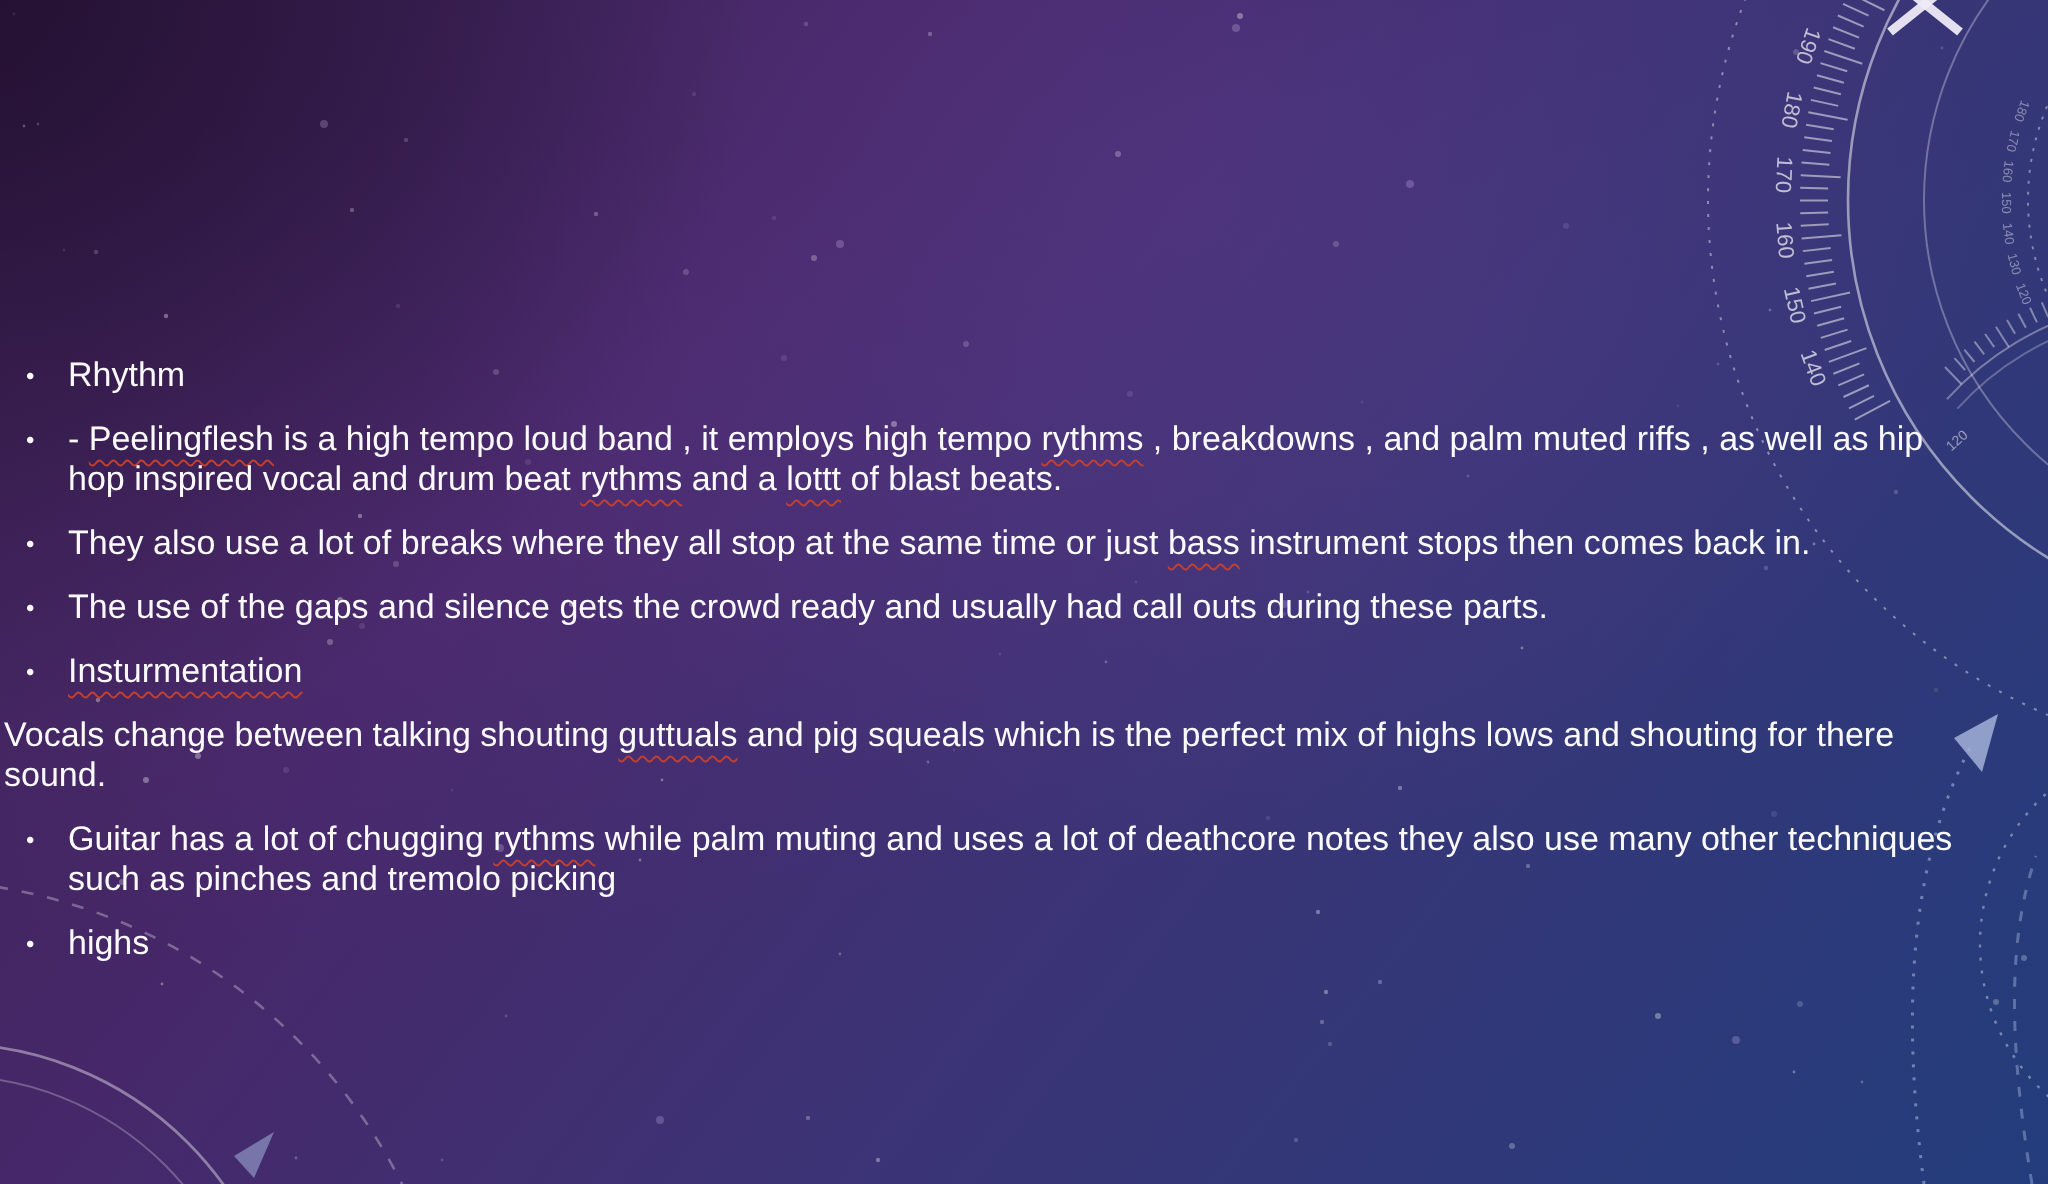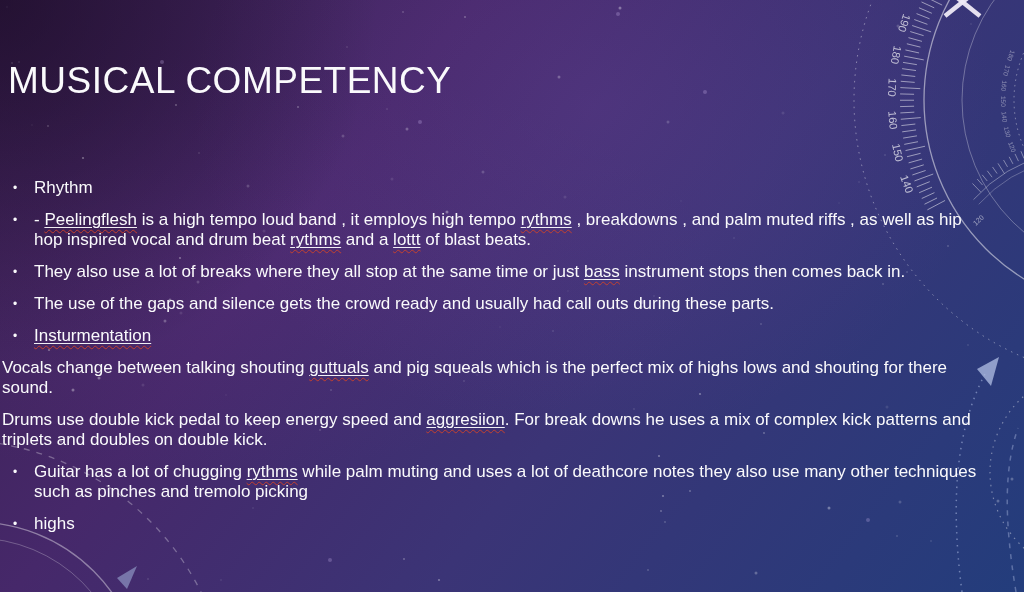--- a/index.html
+++ b/index.html
@@ -22,21 +22,20 @@
     position:absolute;left:0;top:178px;right:26px;
     color:var(--text,#fafafc);
     font-size:17px;line-height:20px;
   }
   .block{margin:0 0 12px 0;}
   .block.bullet{display:flex;padding-left:13px;}
   .block.bullet .dot{flex:0 0 21px;font-size:12px;line-height:20px;}
   .block.bullet .txt{flex:1 1 auto;padding-right:12px;}
   .block.para{padding-left:2px;padding-right:6px;}
   .msp{
-    text-decoration:underline;
     text-decoration-color:rgba(255,255,255,.92);
     text-decoration-thickness:1px;
     text-underline-offset:2px;
   }
   .msp .wavy{
     text-decoration:underline wavy var(--squiggle,#c4402e);
     text-decoration-thickness:1px;
     text-underline-offset:4px;
   }
   svg.decor{position:absolute;inset:0;pointer-events:none;}
@@ -229,21 +228,20 @@
         <circle cx="-25" cy="690" r="168" fill="none" stroke="#ffffff" stroke-opacity="0.4" stroke-width="1.4"></circle>
         <circle cx="-25" cy="690" r="152" fill="none" stroke="#ffffff" stroke-opacity="0.25" stroke-width="1"></circle>
         <circle cx="-45" cy="715" r="275" fill="none" stroke="#ffffff" stroke-opacity="0.3" stroke-width="1.3" stroke-dasharray="6 7"></circle>
         <polygon points="137,566 117,578 127,589" fill="var(--accent)" fill-opacity="0.55"></polygon>
       </g>
       <g>
         <circle cx="1092" cy="472" r="102" fill="none" stroke="#ffffff" stroke-opacity="0.38" stroke-width="1.2" stroke-dasharray="1.5 5"></circle>
         <circle cx="1092" cy="472" r="64" fill="none" stroke="#ffffff" stroke-opacity="0.32" stroke-width="1.2" stroke-dasharray="1.5 5"></circle>
       </g>
     </svg>
-  <div class="title">MUSICAL COMPETENCY</div>
   <div class="body-text">
       <div class="block bullet">
         <span class="dot">•</span>
         <span class="txt">Rhythm</span>
       </div>
       <div class="block bullet">
         <span class="dot">•</span>
         <span class="txt">- <span class="msp"><span class="wavy">Peelingflesh</span></span> is a high tempo loud band , it employs high tempo <span class="msp"><span class="wavy">rythms</span></span> , breakdowns , and palm muted riffs , as well as hip hop inspired vocal and drum beat <span class="msp"><span class="wavy">rythms</span></span> and a <span class="msp"><span class="wavy">lottt</span></span> of blast beats.</span>
       </div>
       <div class="block bullet">
@@ -252,21 +250,20 @@
       </div>
       <div class="block bullet">
         <span class="dot">•</span>
         <span class="txt">The use of the gaps and silence gets the crowd ready and usually had call outs during these parts.</span>
       </div>
       <div class="block bullet">
         <span class="dot">•</span>
         <span class="txt"><span class="msp"><span class="wavy">Insturmentation</span></span></span>
       </div>
       <div class="block para"><span class="txt">Vocals change between talking shouting <span class="msp"><span class="wavy">guttuals</span></span> and pig squeals which is the perfect mix of highs lows and shouting for there sound.</span></div>
-      <div class="block para"><span class="txt">Drums use double kick pedal to keep energy speed and <span class="msp"><span class="wavy">aggresiion</span></span>. For break downs he uses a mix of complex kick patterns and triplets and doubles on double kick.</span></div>
       <div class="block bullet">
         <span class="dot">•</span>
         <span class="txt">Guitar has a lot of chugging <span class="msp"><span class="wavy">rythms</span></span> while palm muting and uses a lot of deathcore notes they also use many other techniques such as pinches and tremolo picking</span>
       </div>
       <div class="block bullet">
         <span class="dot">•</span>
         <span class="txt">highs</span>
       </div>
     </div>
 </div>

